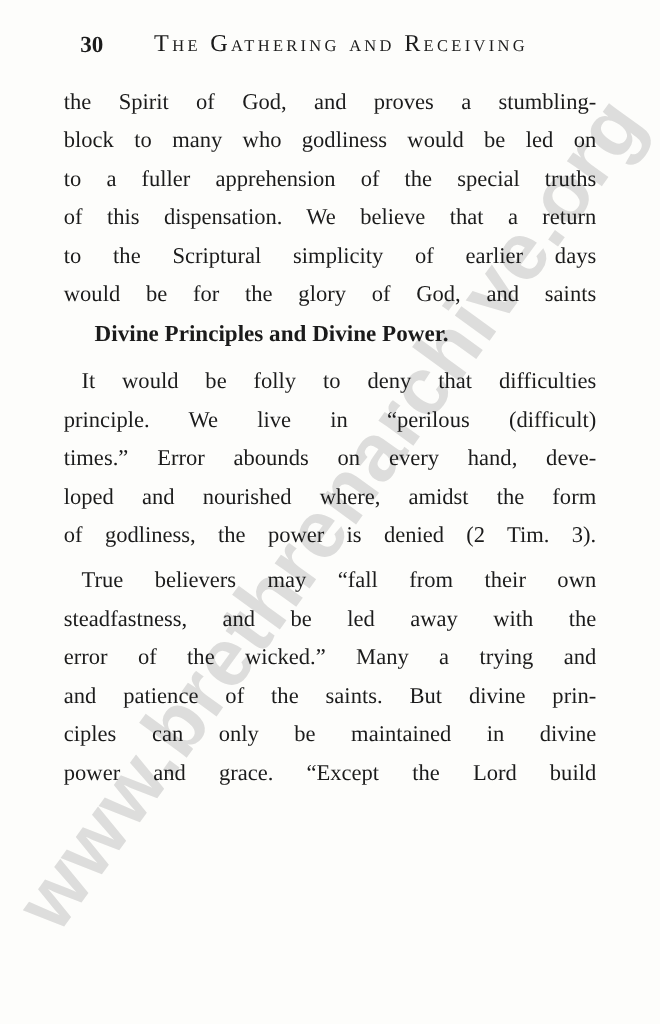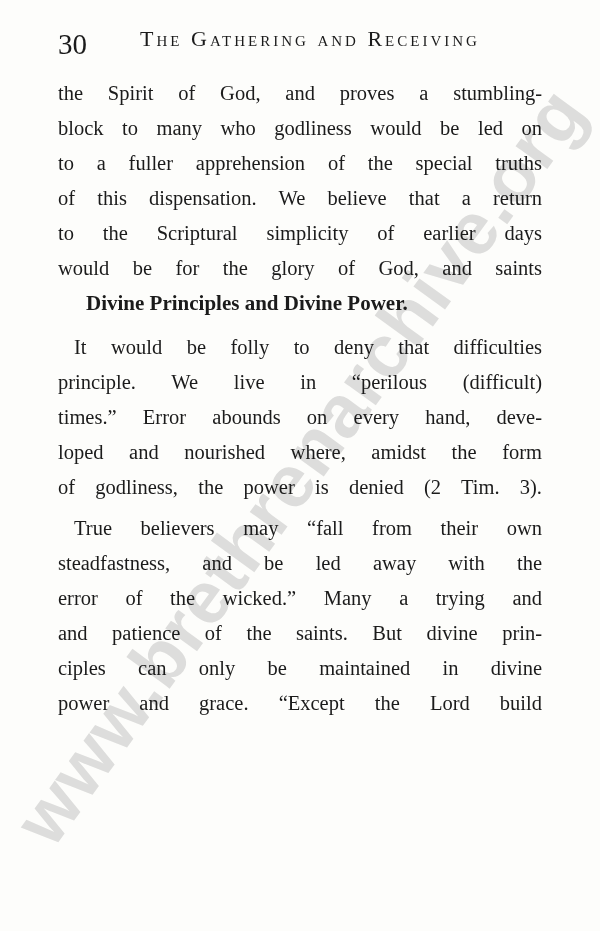--- a/index.html
+++ b/index.html
@@ -39,23 +39,24 @@
     padding: 26px 58px 30px 58px;
     box-sizing: border-box;
   }
   .page-header {
     position: relative;
     height: 34px;
     margin-bottom: 16px;
   }
   .pgnum {
     position: absolute;
-    left: 0;
+    left: 15px;
     top: 2px;
-    font-size: 29px;
+    font-size: 21px;
+    font-weight: bold;
   }
   .running-title {
     display: block;
     text-align: center;
     font-variant: small-caps;
     font-size: 22px;
     letter-spacing: 3px;
     padding-left: 20px;
   }
   .para {

